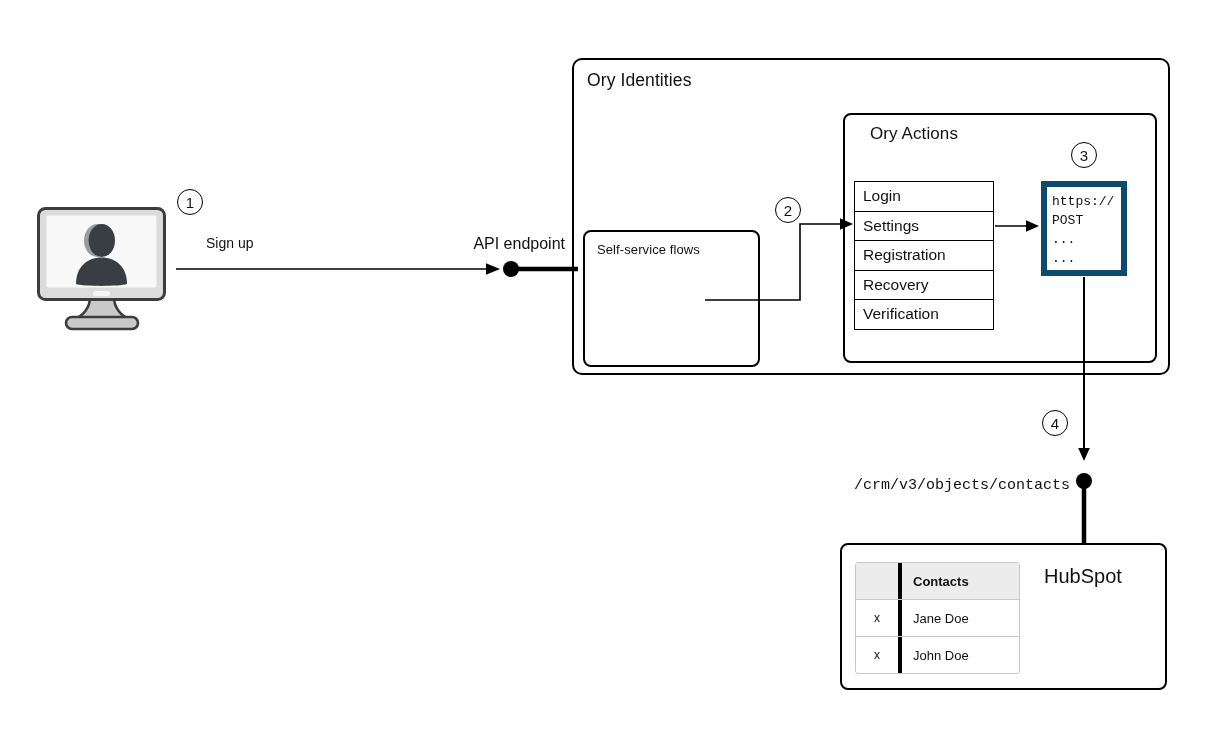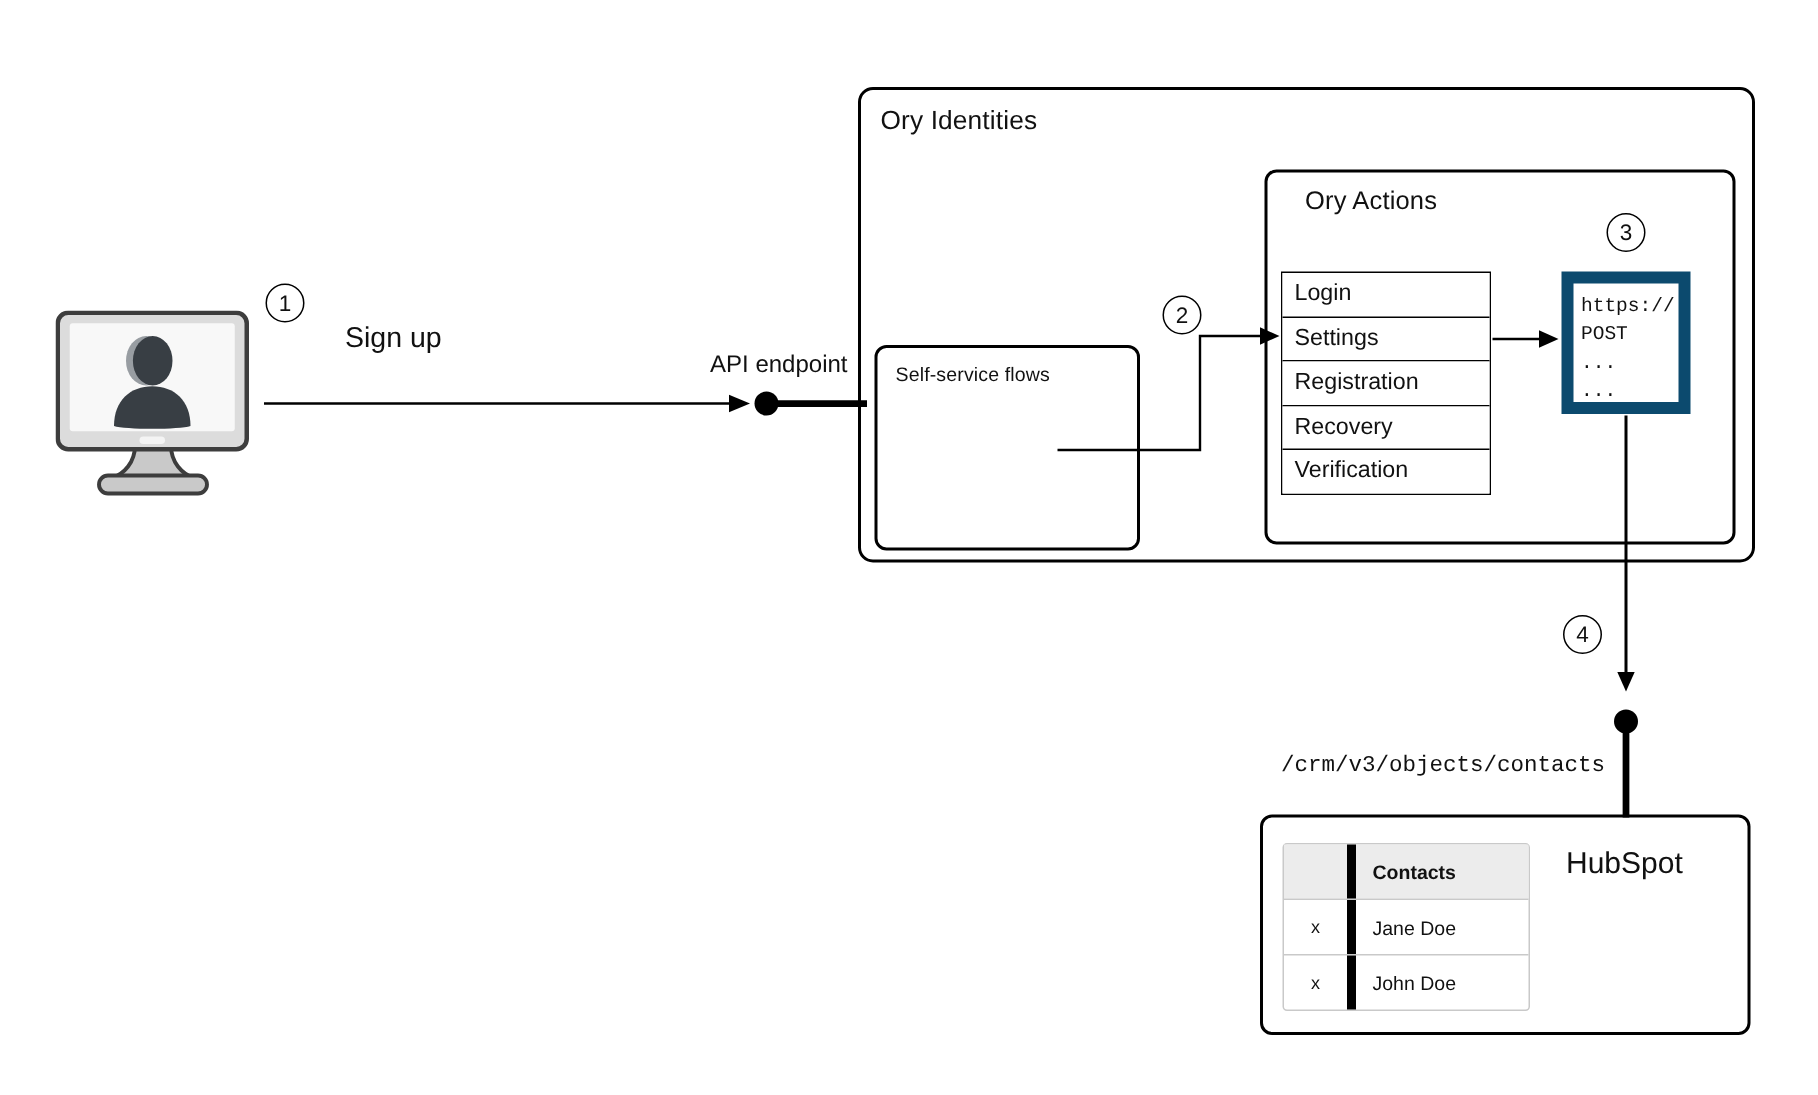--- a/index.html
+++ b/index.html
@@ -73,37 +73,37 @@
     white-space: nowrap;
     overflow: hidden;
   }
   .flow-row:last-child { border-bottom: none; }
 
   
   #webhook-box {
     position: absolute;
     left: 1041px; top: 181px;
     width: 86px; height: 95px;
-    border: 8px solid #0c4a6e;
+    border: 6px solid #0c4a6e;
     box-sizing: border-box;
     background: #fff;
     padding: 5px 0 0 5px;
     font-family: "Liberation Mono", "DejaVu Sans Mono", monospace;
     font-size: 13px;
     line-height: 19px;
     z-index: 1;
   }
   .code-line { white-space: pre; }
 
   
   .label { position: absolute; white-space: nowrap; z-index: 1; }
-  #sign-up-label { left: 206px; top: 215px; font-size: 19px; margin-left: 24px; }
+  #sign-up-label { left: 206px; top: 235px; font-size: 14px; }
   #api-endpoint-label { left: 430px; top: 235px; width: 135px; text-align: right; font-size: 16px; }
   #hubspot-endpoint-label {
-    left: 820px; top: 502px; width: 250px; text-align: right;
+    left: 820px; top: 477px; width: 250px; text-align: right;
     font-family: "Liberation Mono", "DejaVu Sans Mono", monospace;
     font-size: 15px;
   }
   #hubspot-title { left: 1044px; top: 565px; font-size: 20px; font-weight: 500; }
 
   
   #contacts-table {
     position: absolute;
     left: 855px; top: 562px;
     border: 1px solid #c9c9c9;
@@ -111,21 +111,21 @@
     box-sizing: border-box;
     background: #fff;
     z-index: 1;
     font-size: 13px;
   }
   .t-row { display: flex; height: 36px; }
   .t-row + .t-row { border-top: 1px solid #c9c9c9; }
   .t-row.header { background: #ececec; font-weight: bold; }
   .t-cell { box-sizing: border-box; display: flex; align-items: center; }
   .t-cell.c1 { width: 42px; justify-content: center; font-size: 12px; }
-  .t-cell.c2 { width: 121px; border-left: 6px solid #000000; padding-left: 11px; }
+  .t-cell.c2 { width: 121px; border-left: 4px solid #000000; padding-left: 11px; }
 
   
   #user-device { left: 37px; top: 207px; width: 130px; height: 124px; z-index: 1; }
 </style>
 </head>
 <body>
 
 <div id="canvas">
 
   <div id="user-device" class="abs">

